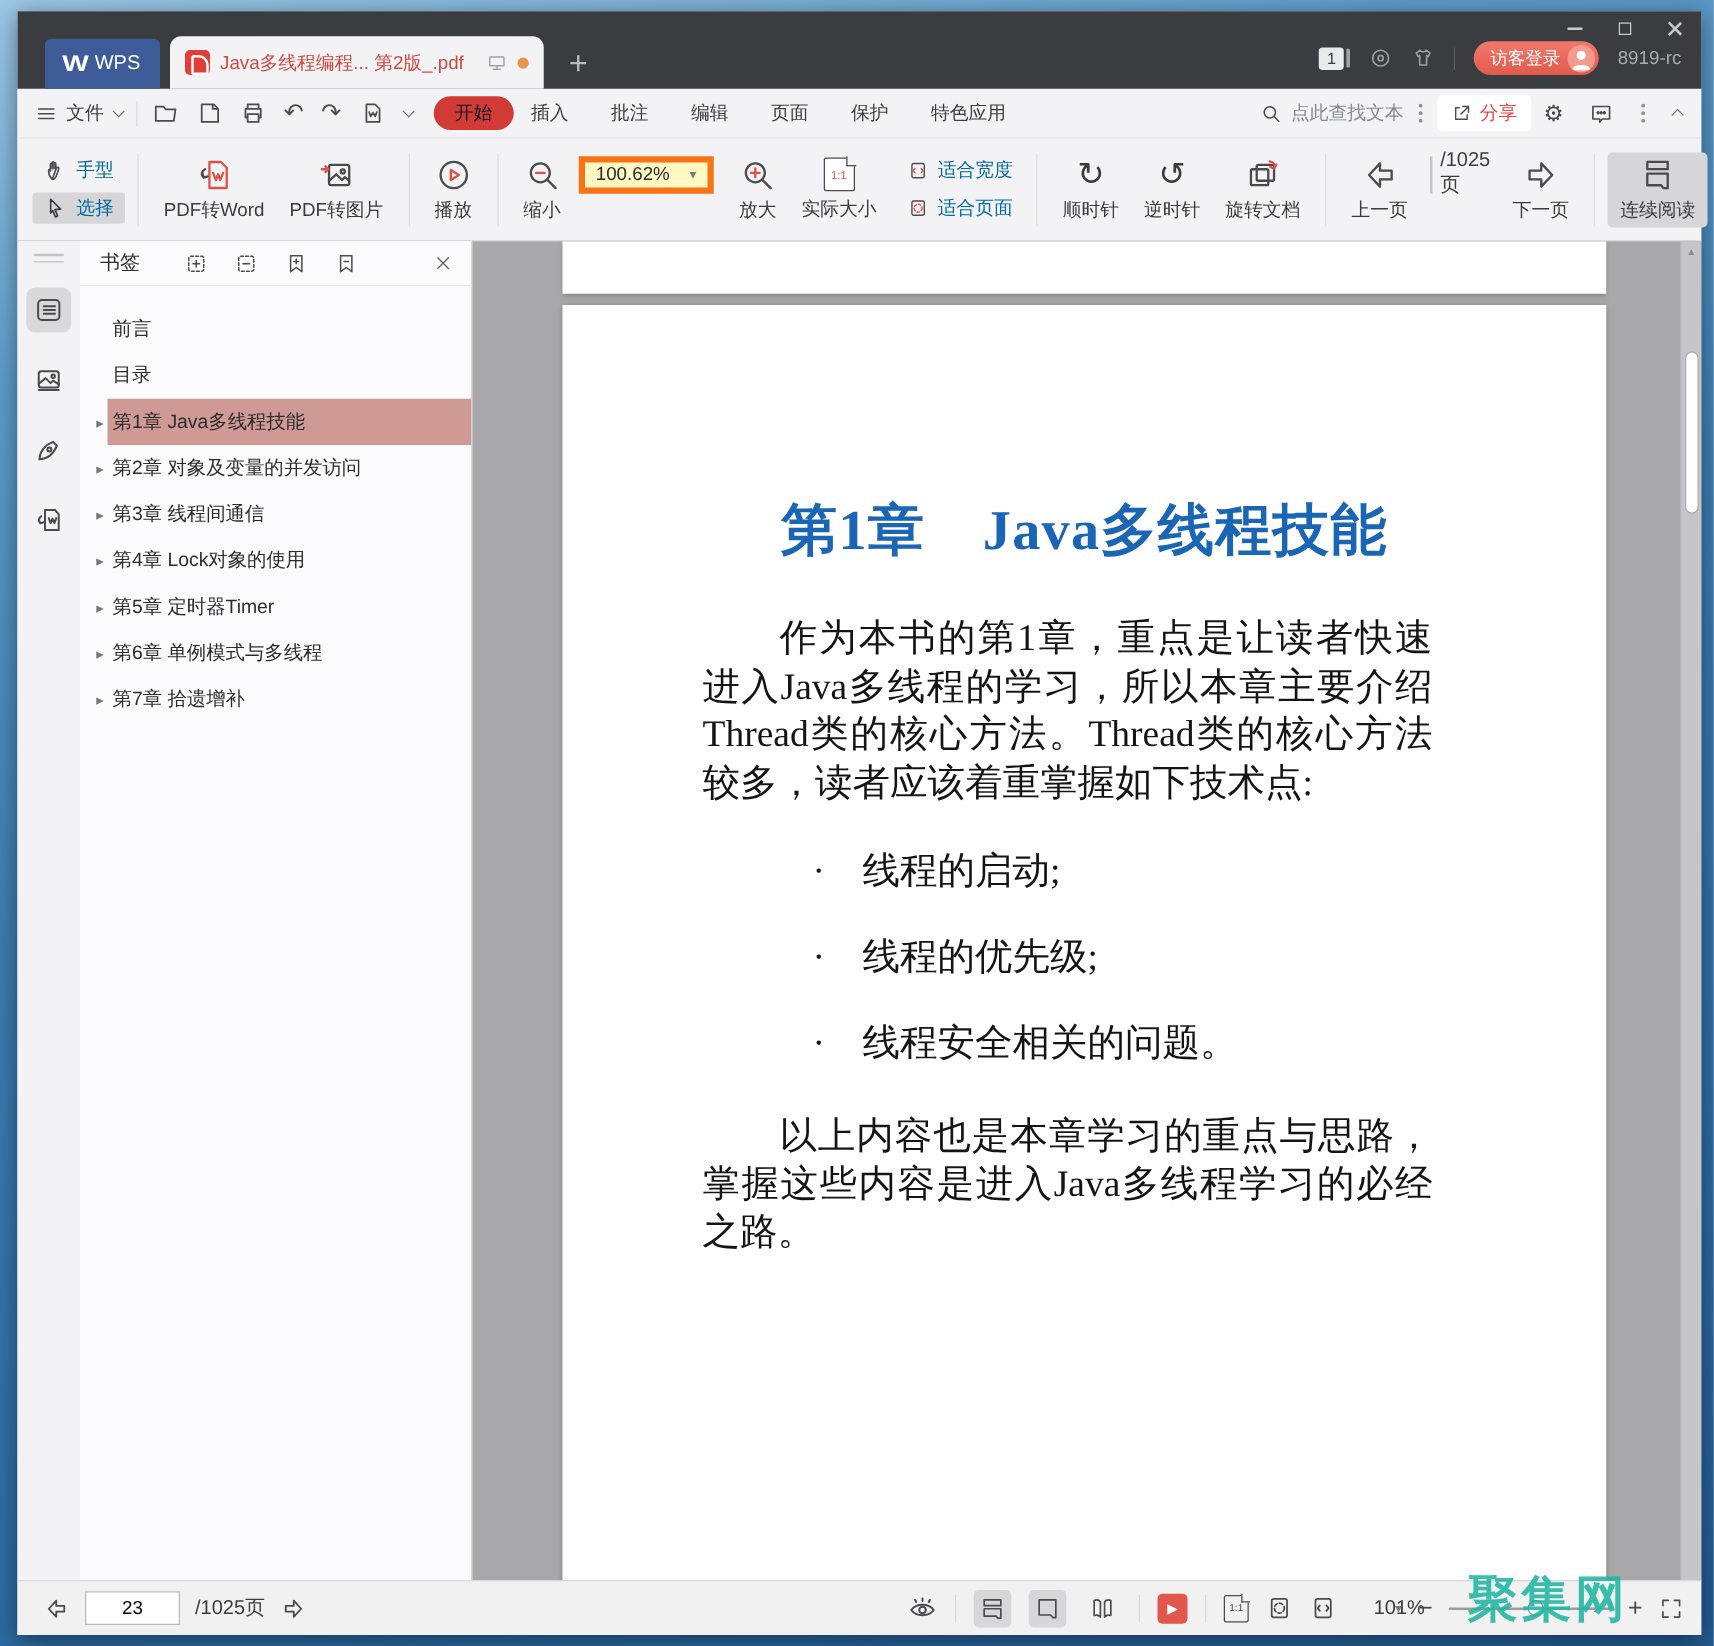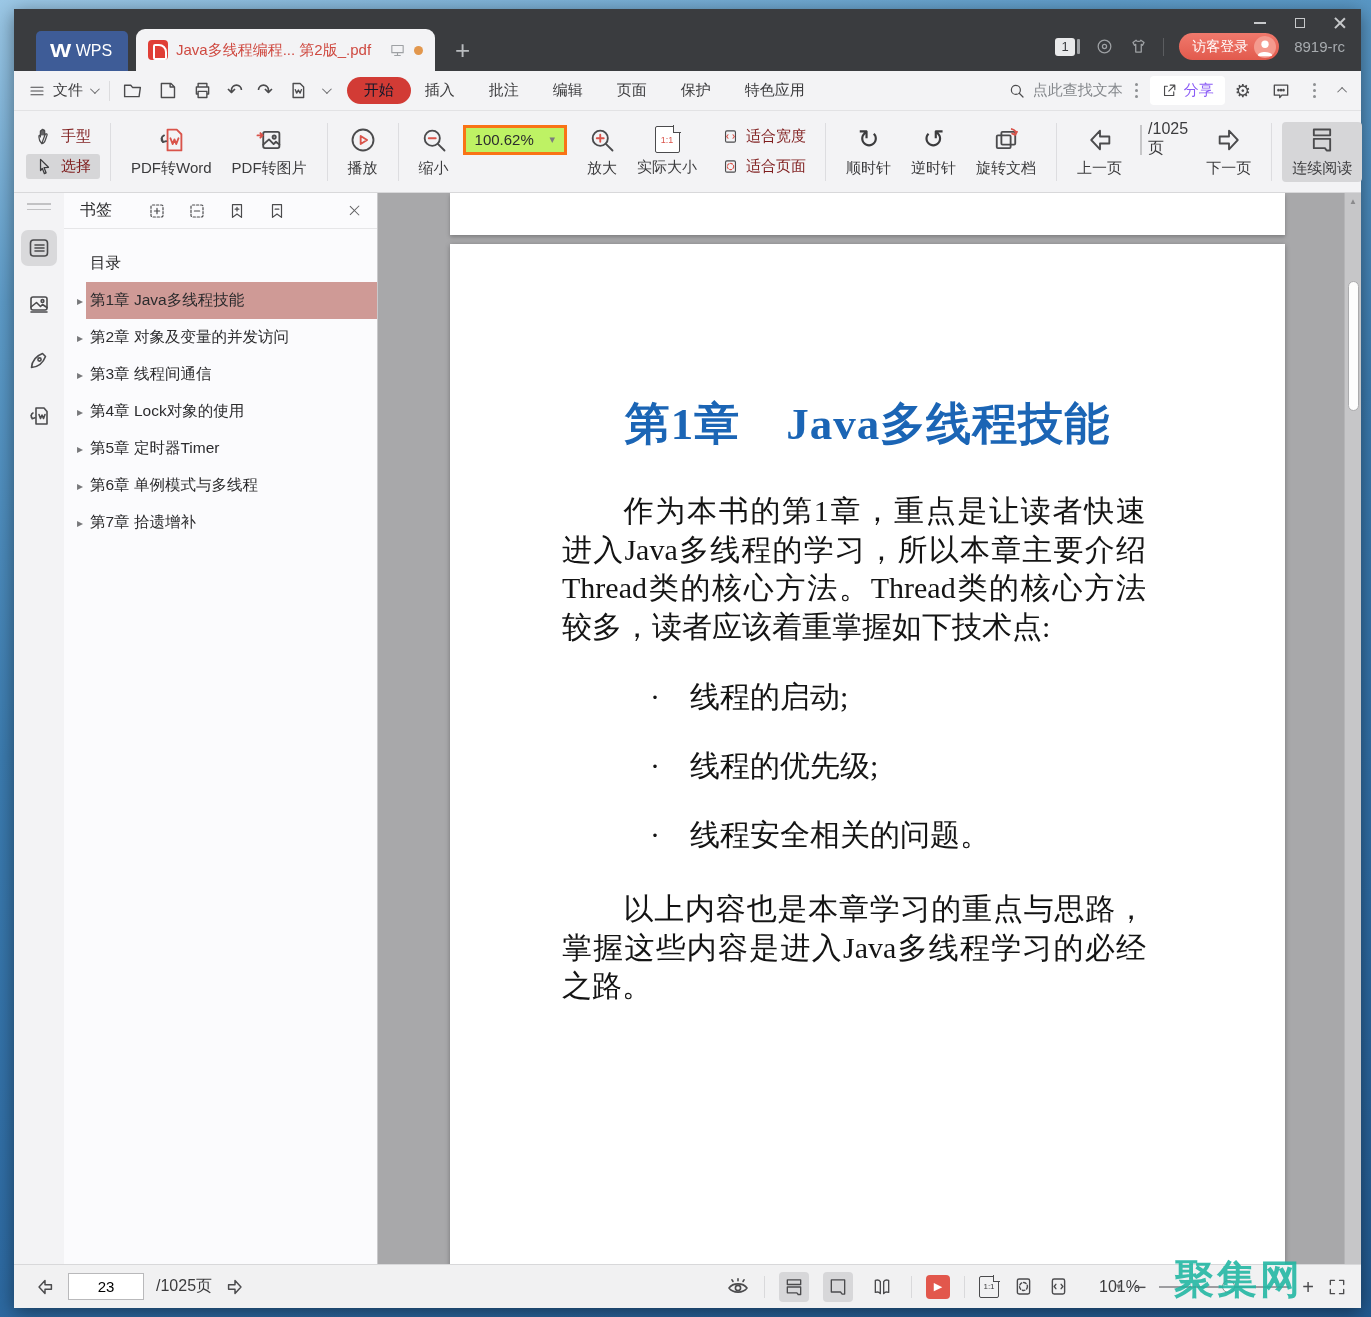--- a/index.html
+++ b/index.html
@@ -42,32 +42,32 @@
   .mb-sep { width:1px; height:20px; background:#dcdcde; margin:0 12px; }
   .qicons { display:flex; align-items:center; gap:14px; }
   .qicons .uni { font-size:19px; color:#4b4b4d; cursor:pointer; line-height:1; }
   .start-pill { background:#d23b35; color:#0f172a; border-radius:15px; padding:4px 17px; margin:0 14px 0 18px; cursor:pointer; font-size:15px; }
   .mb-items { display:flex; gap:34px; }
   .mb-items span { cursor:pointer; }
   .mb-spacer { flex:1; }
   .mb-search { display:flex; align-items:center; gap:7px; color:#85888c; cursor:pointer; }
   .vdots { display:inline-flex; flex-direction:column; gap:3px; margin:0 12px; cursor:pointer; }
   .vdots i { width:3px; height:3px; border-radius:50%; background:#8d8f92; }
-  .share-btn { background:#fff; border-radius:4px; padding:5px 11px; display:flex; align-items:center; gap:6px; cursor:pointer; color:#8b5cf6; }
+  .share-btn { background:#fff; border-radius:4px; padding:5px 11px; display:flex; align-items:center; gap:6px; cursor:pointer; color:#ef4444; }
   .mb-right-ic { margin:0 10px; color:#4b4b4d; font-size:18px; cursor:pointer; line-height:1; }
 
   
   .toolbar { height:82px; background:#f3f3f5; border-bottom:1px solid #d8d8da; display:flex; align-items:center; padding:0 12px; flex:none; }
   .vdiv { width:1px; height:58px; background:#dddde0; margin:0 10px; flex:none; }
   .stack2 { display:flex; flex-direction:column; gap:5px; }
-  .minirow { display:flex; align-items:center; gap:7px; padding:3px 9px; font-size:15px; color:#7f1d1d; border-radius:3px; cursor:pointer; white-space:nowrap; }
+  .minirow { display:flex; align-items:center; gap:7px; padding:3px 9px; font-size:15px; color:#0369a1; border-radius:3px; cursor:pointer; white-space:nowrap; }
   .minirow.sel { background:#d6d6d8; }
   .tool { display:flex; flex-direction:column; align-items:center; gap:5px; padding:4px 10px; font-size:15px; color:#3b3b3d; cursor:pointer; white-space:nowrap; }
   .tool .glyph { font-size:26px; line-height:26px; height:28px; color:#3b3b3d; }
-  .zoombox { width:112px; height:30px; background:#bef264; border:3px solid #f97316; display:flex; align-items:center; justify-content:space-between; padding:0 9px; margin:0 10px 24px 4px; cursor:pointer; }
+  .zoombox { width:112px; height:30px; background:#fef9c3; border:5px solid #f97316; display:flex; align-items:center; justify-content:space-between; padding:0 9px; margin:0 10px 24px 4px; cursor:pointer; }
   .zoombox input { border:none; width:75px; font-size:15px; color:#2c2c2e; outline:none; font-family:"Liberation Sans",sans-serif; background:transparent; }
   .onebox { width:25px; height:27px; border:1.7px solid #4b4b4d; border-radius:2px; display:flex; align-items:center; justify-content:center; font-size:9px; color:#3b3b3d; position:relative; background:#fff; }
   .onebox::after{ content:''; position:absolute; right:-2px; top:-2px; width:7px; height:7px; background:#f3f3f5; border-left:1.7px solid #4b4b4d; border-bottom:1.7px solid #4b4b4d; }
   .pagebox { width:68px; height:30px; background:#fff; border:1px solid #c6c6c8; margin:0 6px 24px 8px; }
   .pagebox input { width:100%; height:100%; border:none; outline:none; text-align:center; font-size:15px; font-family:"Liberation Sans",sans-serif; background:transparent; }
   .pagetotal { font-size:16px; color:#3b3b3d; margin:0 8px 24px 0; }
   .tool.sel-block { background:#d6d6d8; border-radius:4px; }
   .toolbar-end { margin-left:8px; width:34px; overflow:hidden; display:flex; align-items:center; gap:6px; flex:none; }
 
   
@@ -448,20 +448,23 @@
         <span class="hic">
           <svg class="ic" width="18" height="18" viewBox="0 0 24 24">
               <path d="M6 3.5 H18 V20.5 L12 16 L6 20.5 Z"></path>
               <path d="M9.5 9.5 H14.5"></path>
             </svg>
         </span>
         <span class="bm-close"></span>
       </div>
       <div class="bm-list">
         <div class="bm-item">
+            <span class="lbl">前言</span>
+          </div>
+        <div class="bm-item">
             <span class="lbl">目录</span>
           </div>
         <div class="bm-item selected">
             <span class="arr">▸</span>
             <span class="lbl">第1章 Java多线程技能</span>
           </div>
         <div class="bm-item">
             <span class="arr">▸</span>
             <span class="lbl">第2章 对象及变量的并发访问</span>
           </div>

